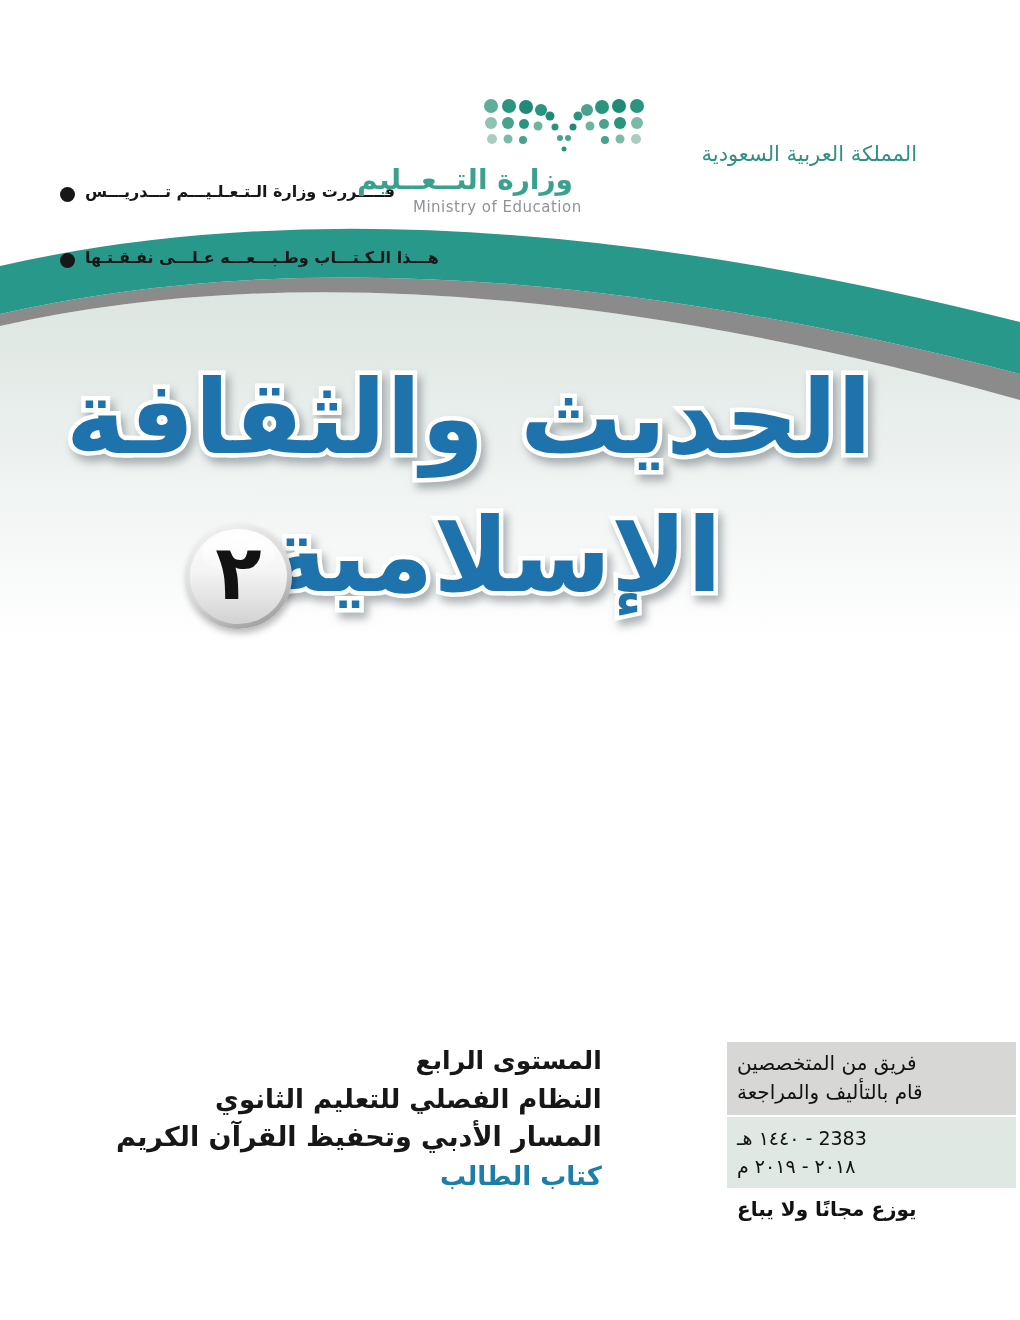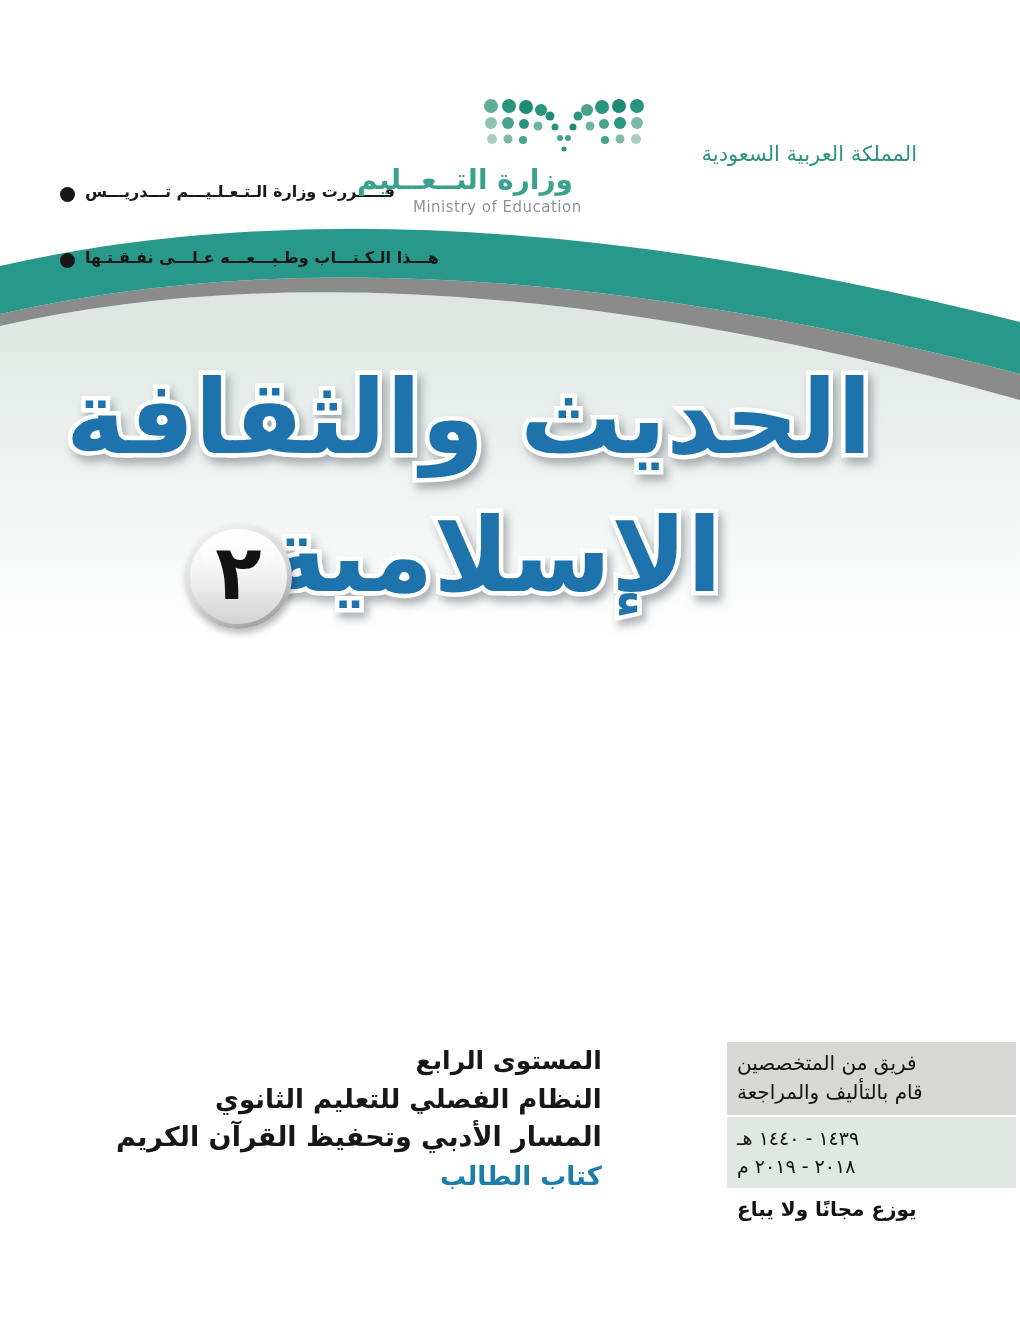--- a/index.html
+++ b/index.html
@@ -143,19 +143,19 @@
     <div class="fl-line fl-track">المسار الأدبي وتحفيظ القرآن الكريم</div>
     <div class="fl-line fl-book">كتاب الطالب</div>
   </div>
 
   <div class="footer-right">
     <div class="box-gray">
       <div class="bx-line">فريق من المتخصصين</div>
       <div class="bx-line">قام بالتأليف والمراجعة</div>
     </div>
     <div class="box-green">
-      <div class="bx-line">١٤٣٩ - ١٤٤٠ هـ</div>
+      <div class="bx-line">2383 - ١٤٤٠ هـ</div>
       <div class="bx-line">٢٠١٨ - ٢٠١٩ م</div>
     </div>
     <div class="distribution">يوزع مجانًا ولا يباع</div>
   </div>
 
 </div>
 
 </body></html>

